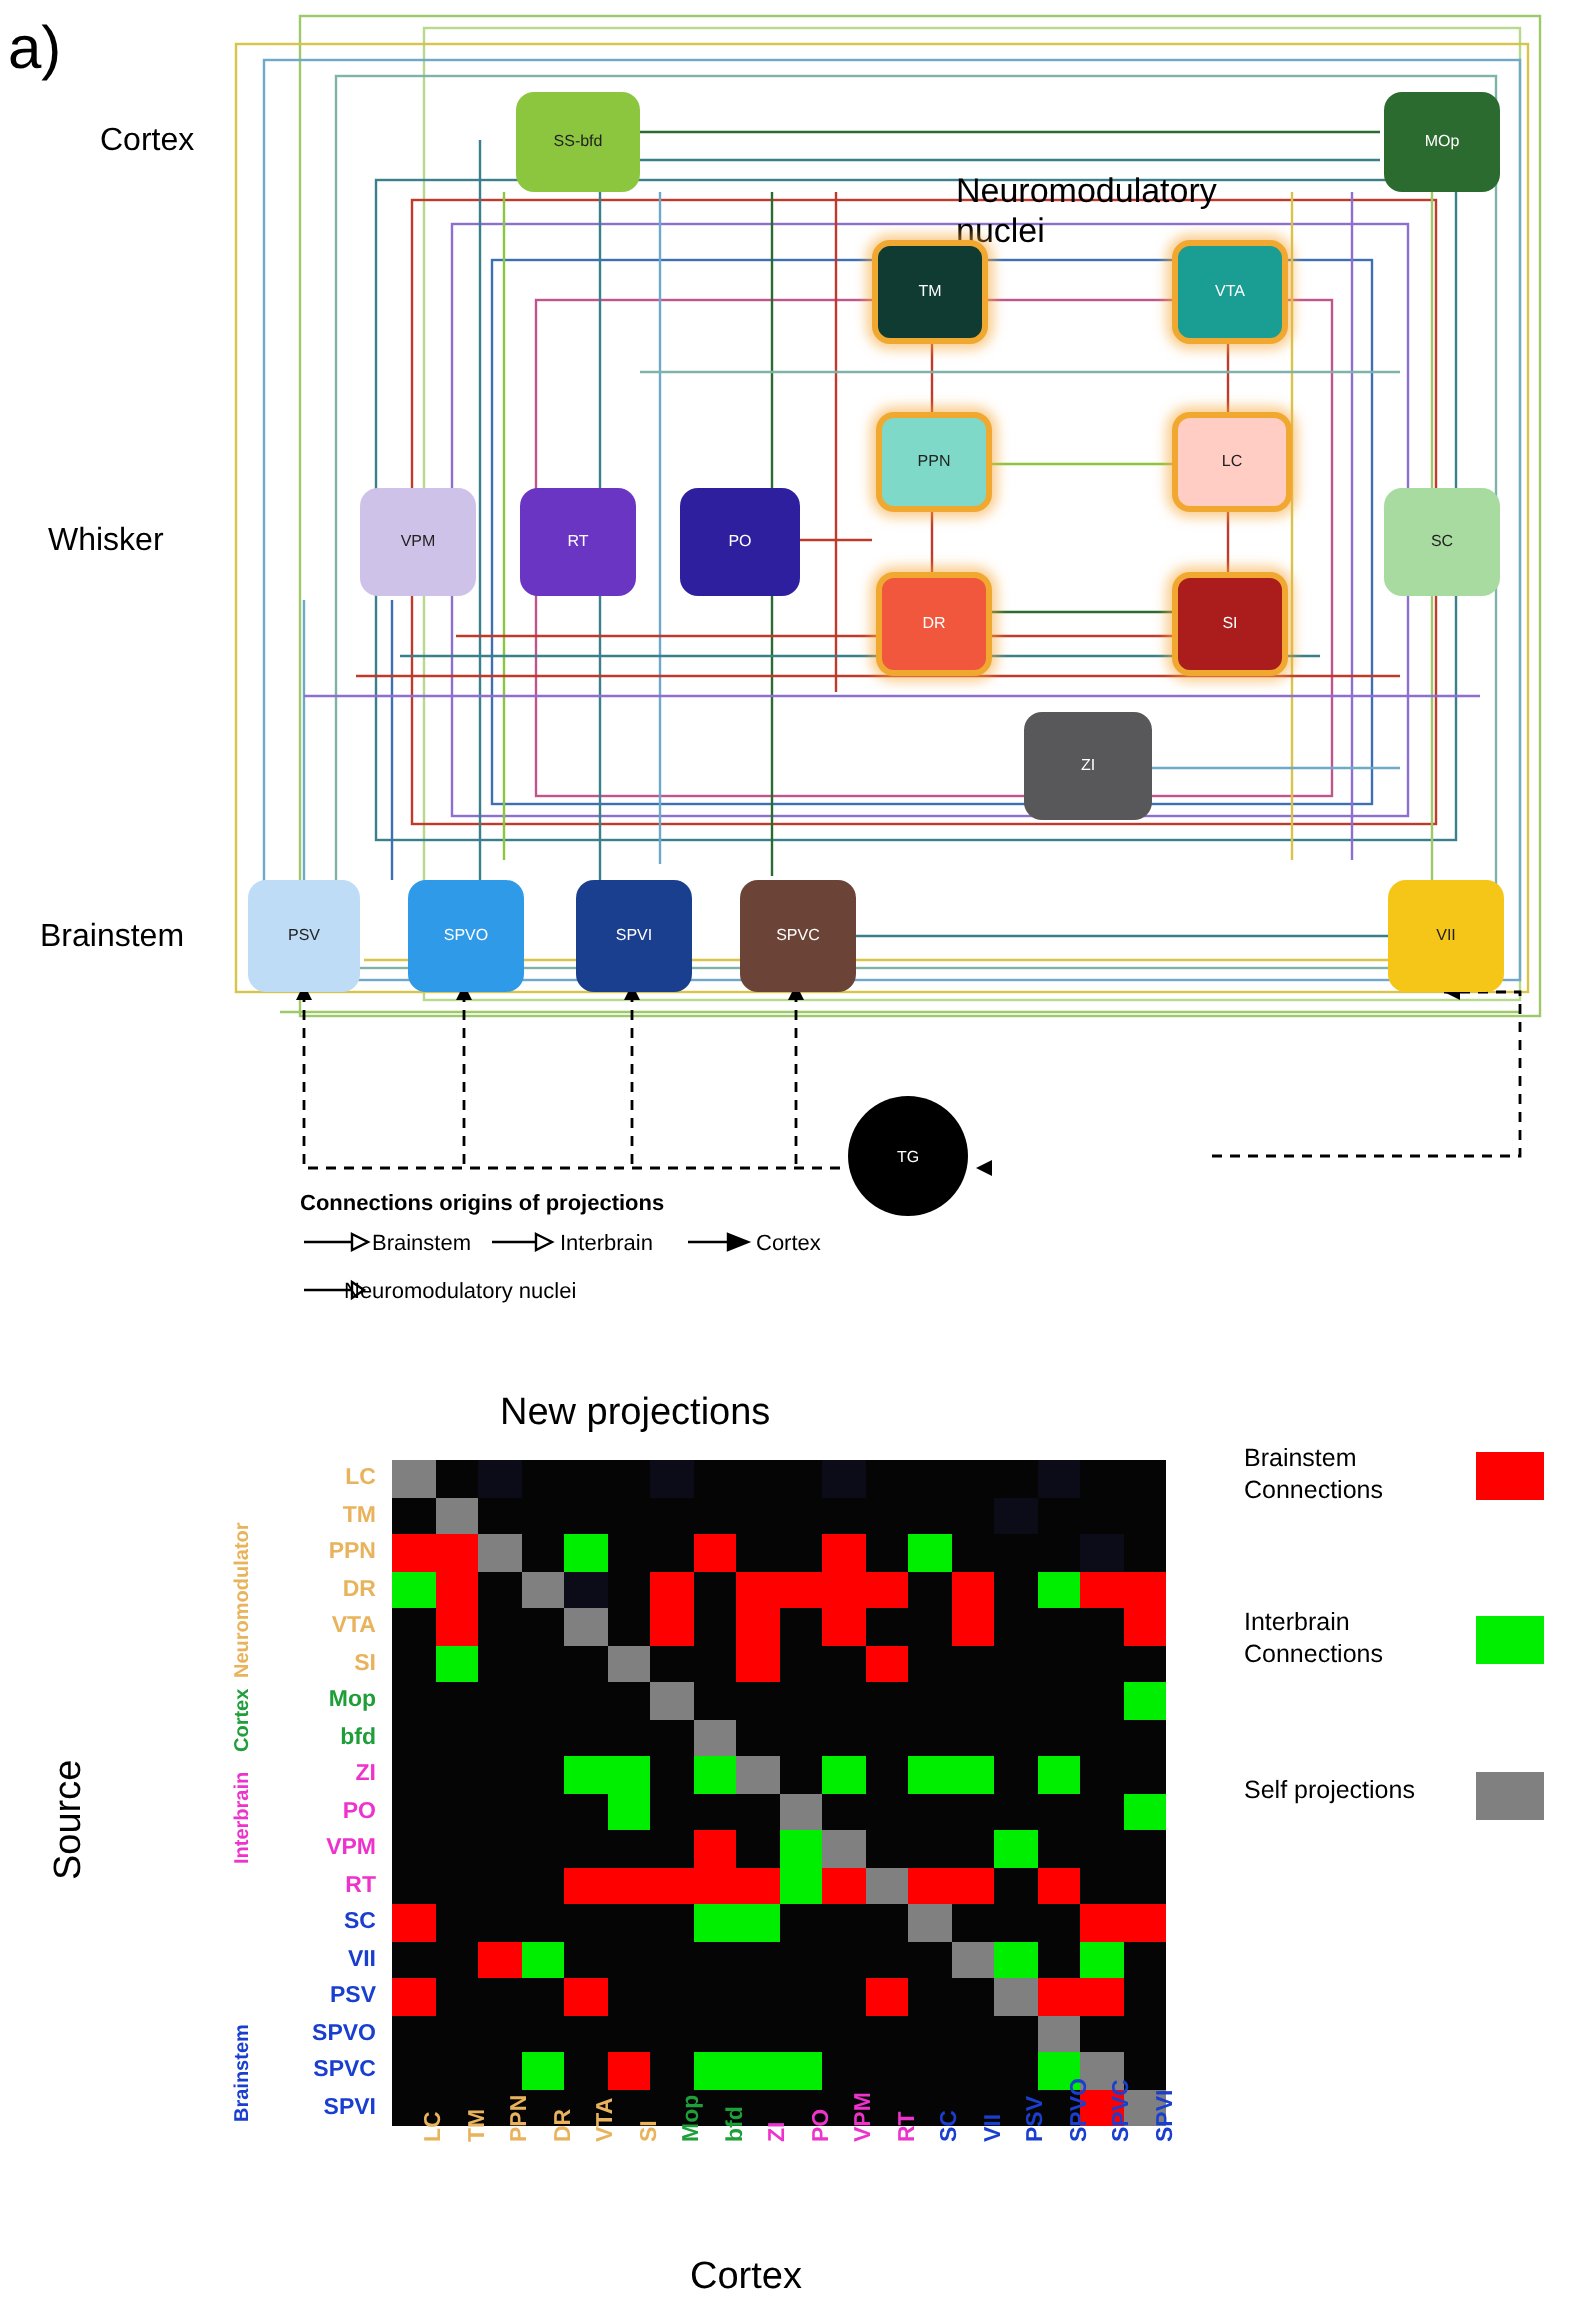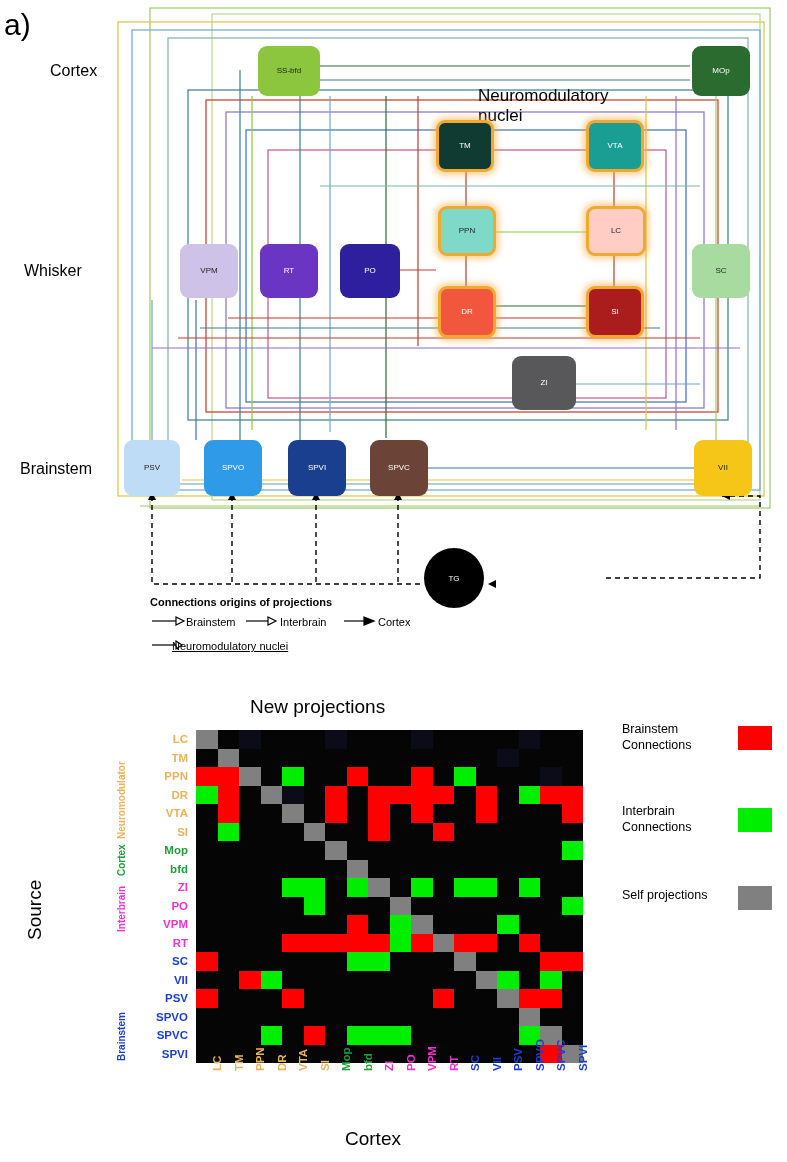--- a/index.html
+++ b/index.html
@@ -295,21 +295,21 @@
         <polygon points="118,5 126,9 118,13" fill="none"></polygon>
       <path d="M194 9 L214 9"></path>
         <polygon points="214,5 224,9 214,13" fill="#000"></polygon>
       <path d="M2 33 L26 33"></path>
         <polygon points="26,29 32,33 26,37" fill="none"></polygon>
     </g>
   </svg>
   <span class="legend-item" style="left:186px;top:616px;">Brainstem</span>
   <span class="legend-item" style="left:280px;top:616px;">Interbrain</span>
   <span class="legend-item" style="left:378px;top:616px;">Cortex</span>
-  <span class="legend-item" style="left:172px;top:640px;text-decoration:underline;">Neuromodulatory nuclei</span>
+  <span class="legend-item" style="left:172px;top:640px;">Neuromodulatory nuclei</span>
 </div>
 
 <div id="panel-b">
 
   <span id="matrix-title">New projections</span>
   <span id="source-axis-label">Source</span>
   <span id="target-axis-label">Cortex</span>
 
   <div id="matrix-wrap">
     <table class="matrix">

